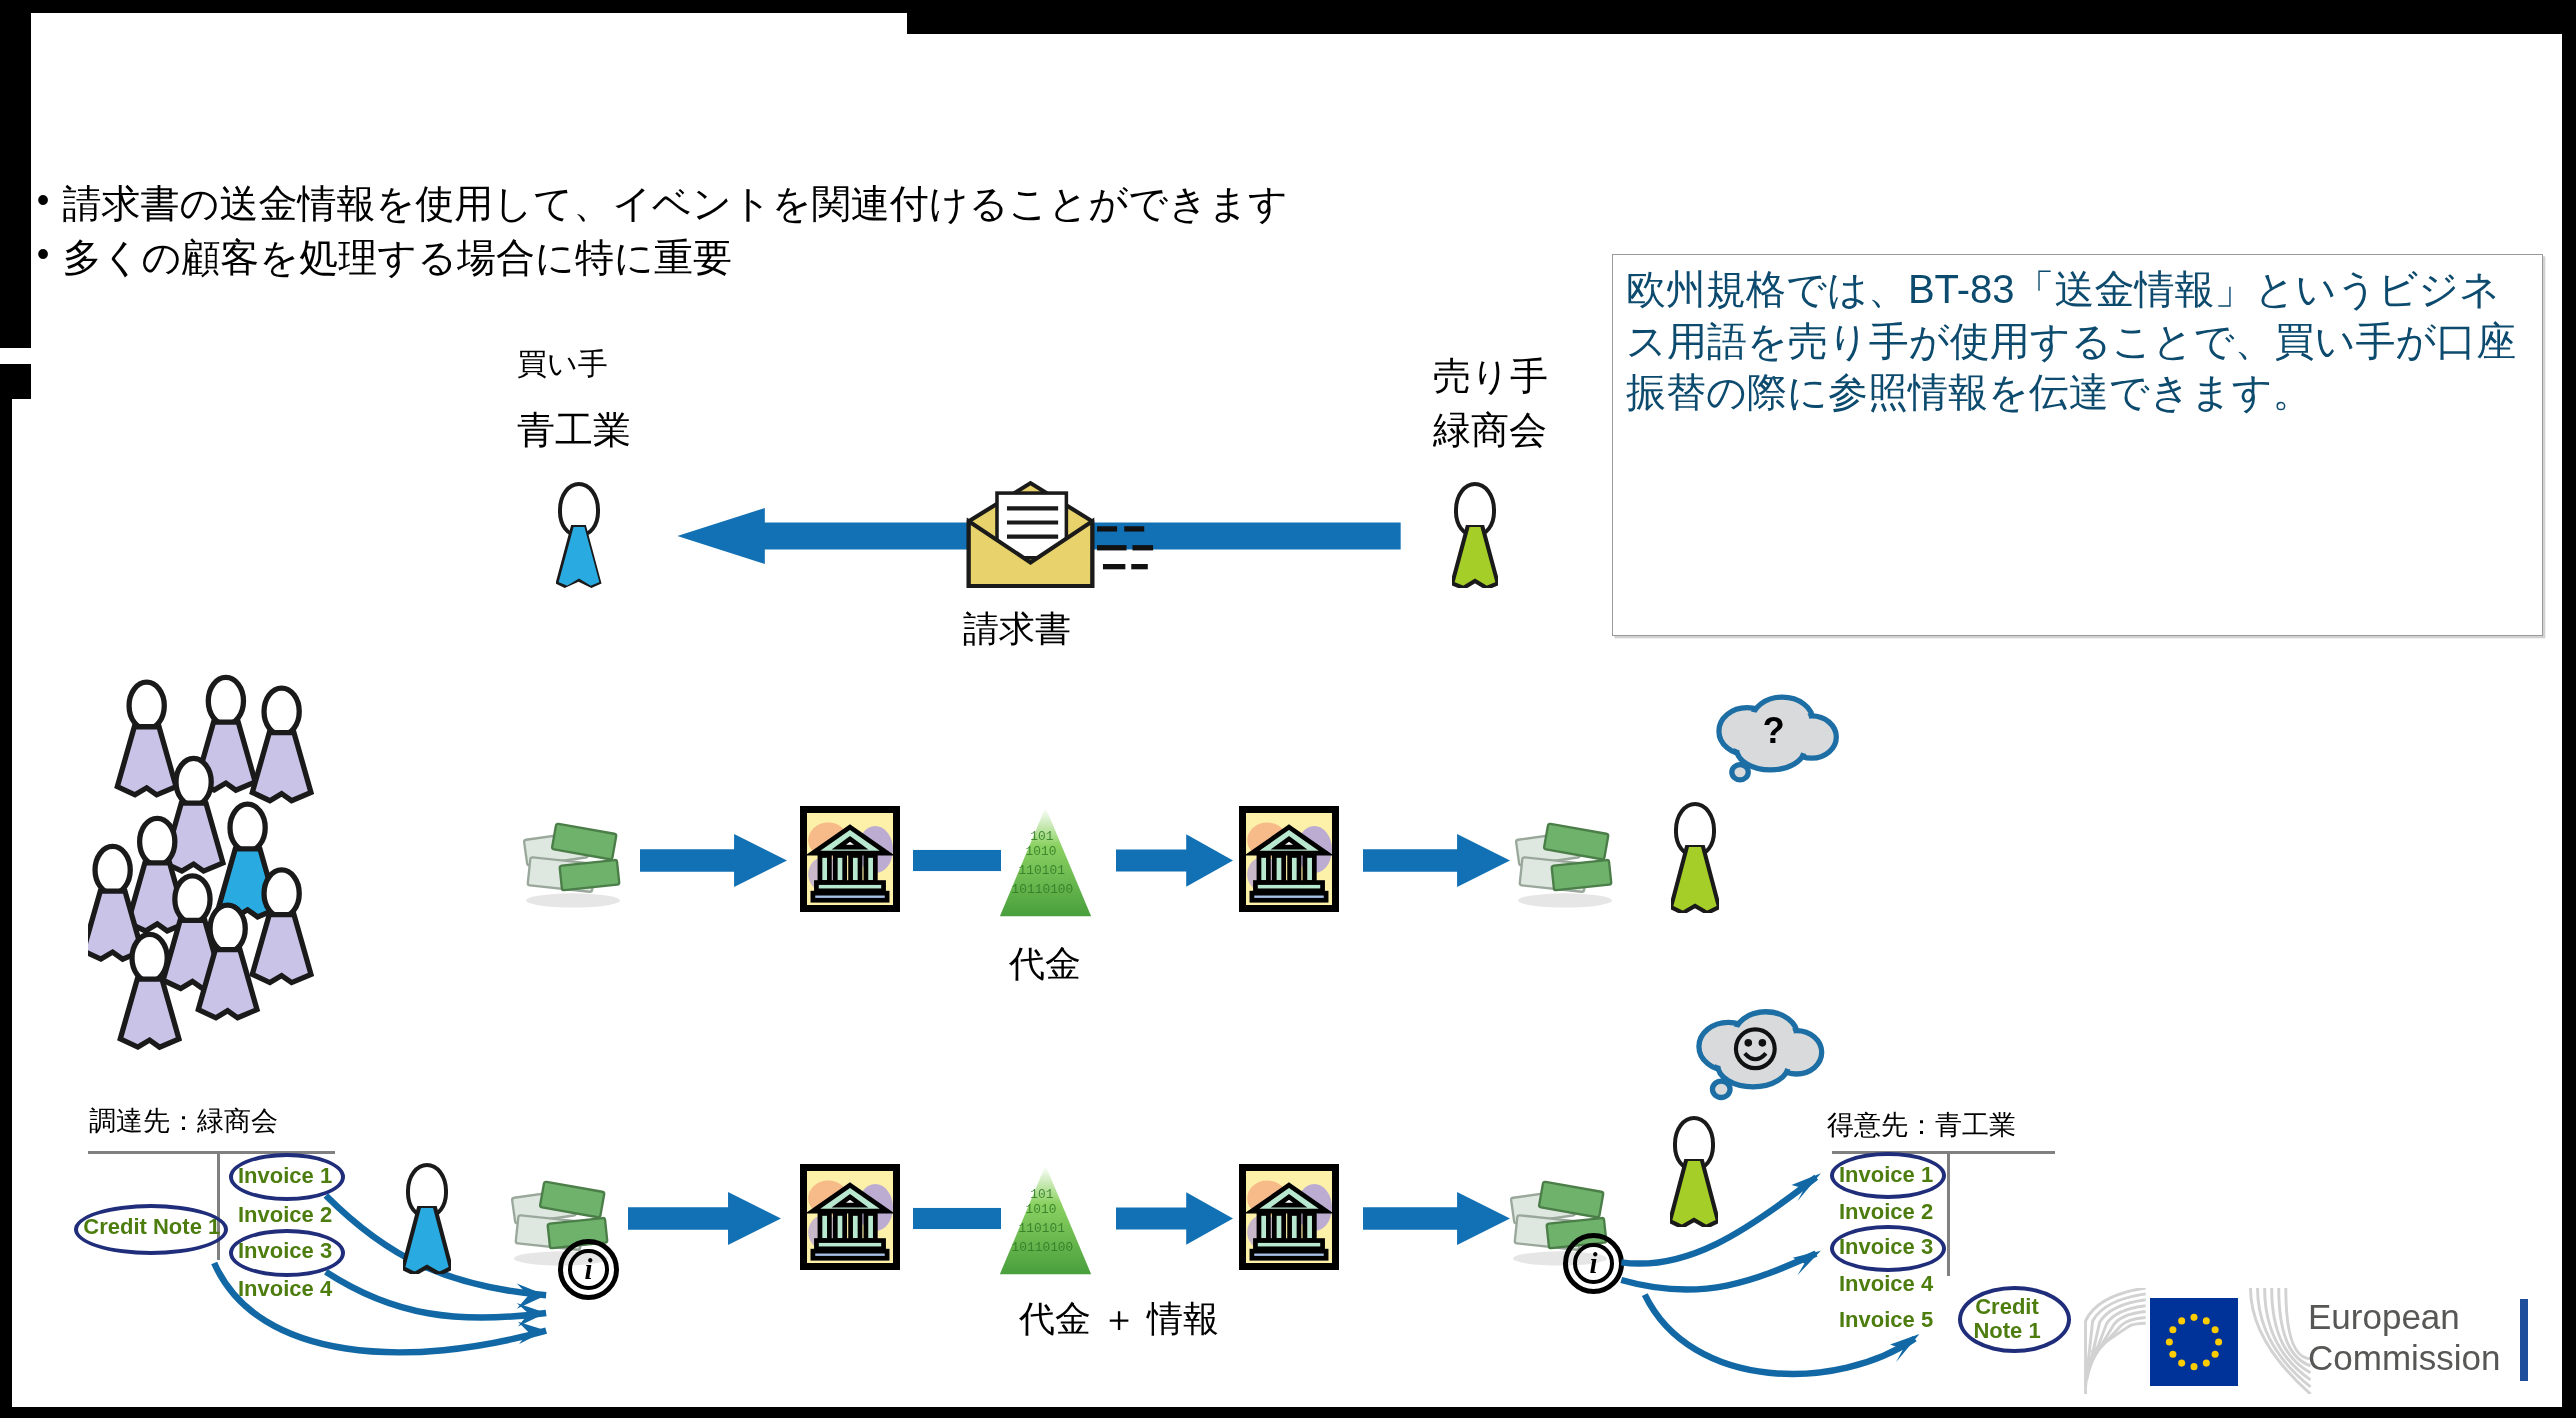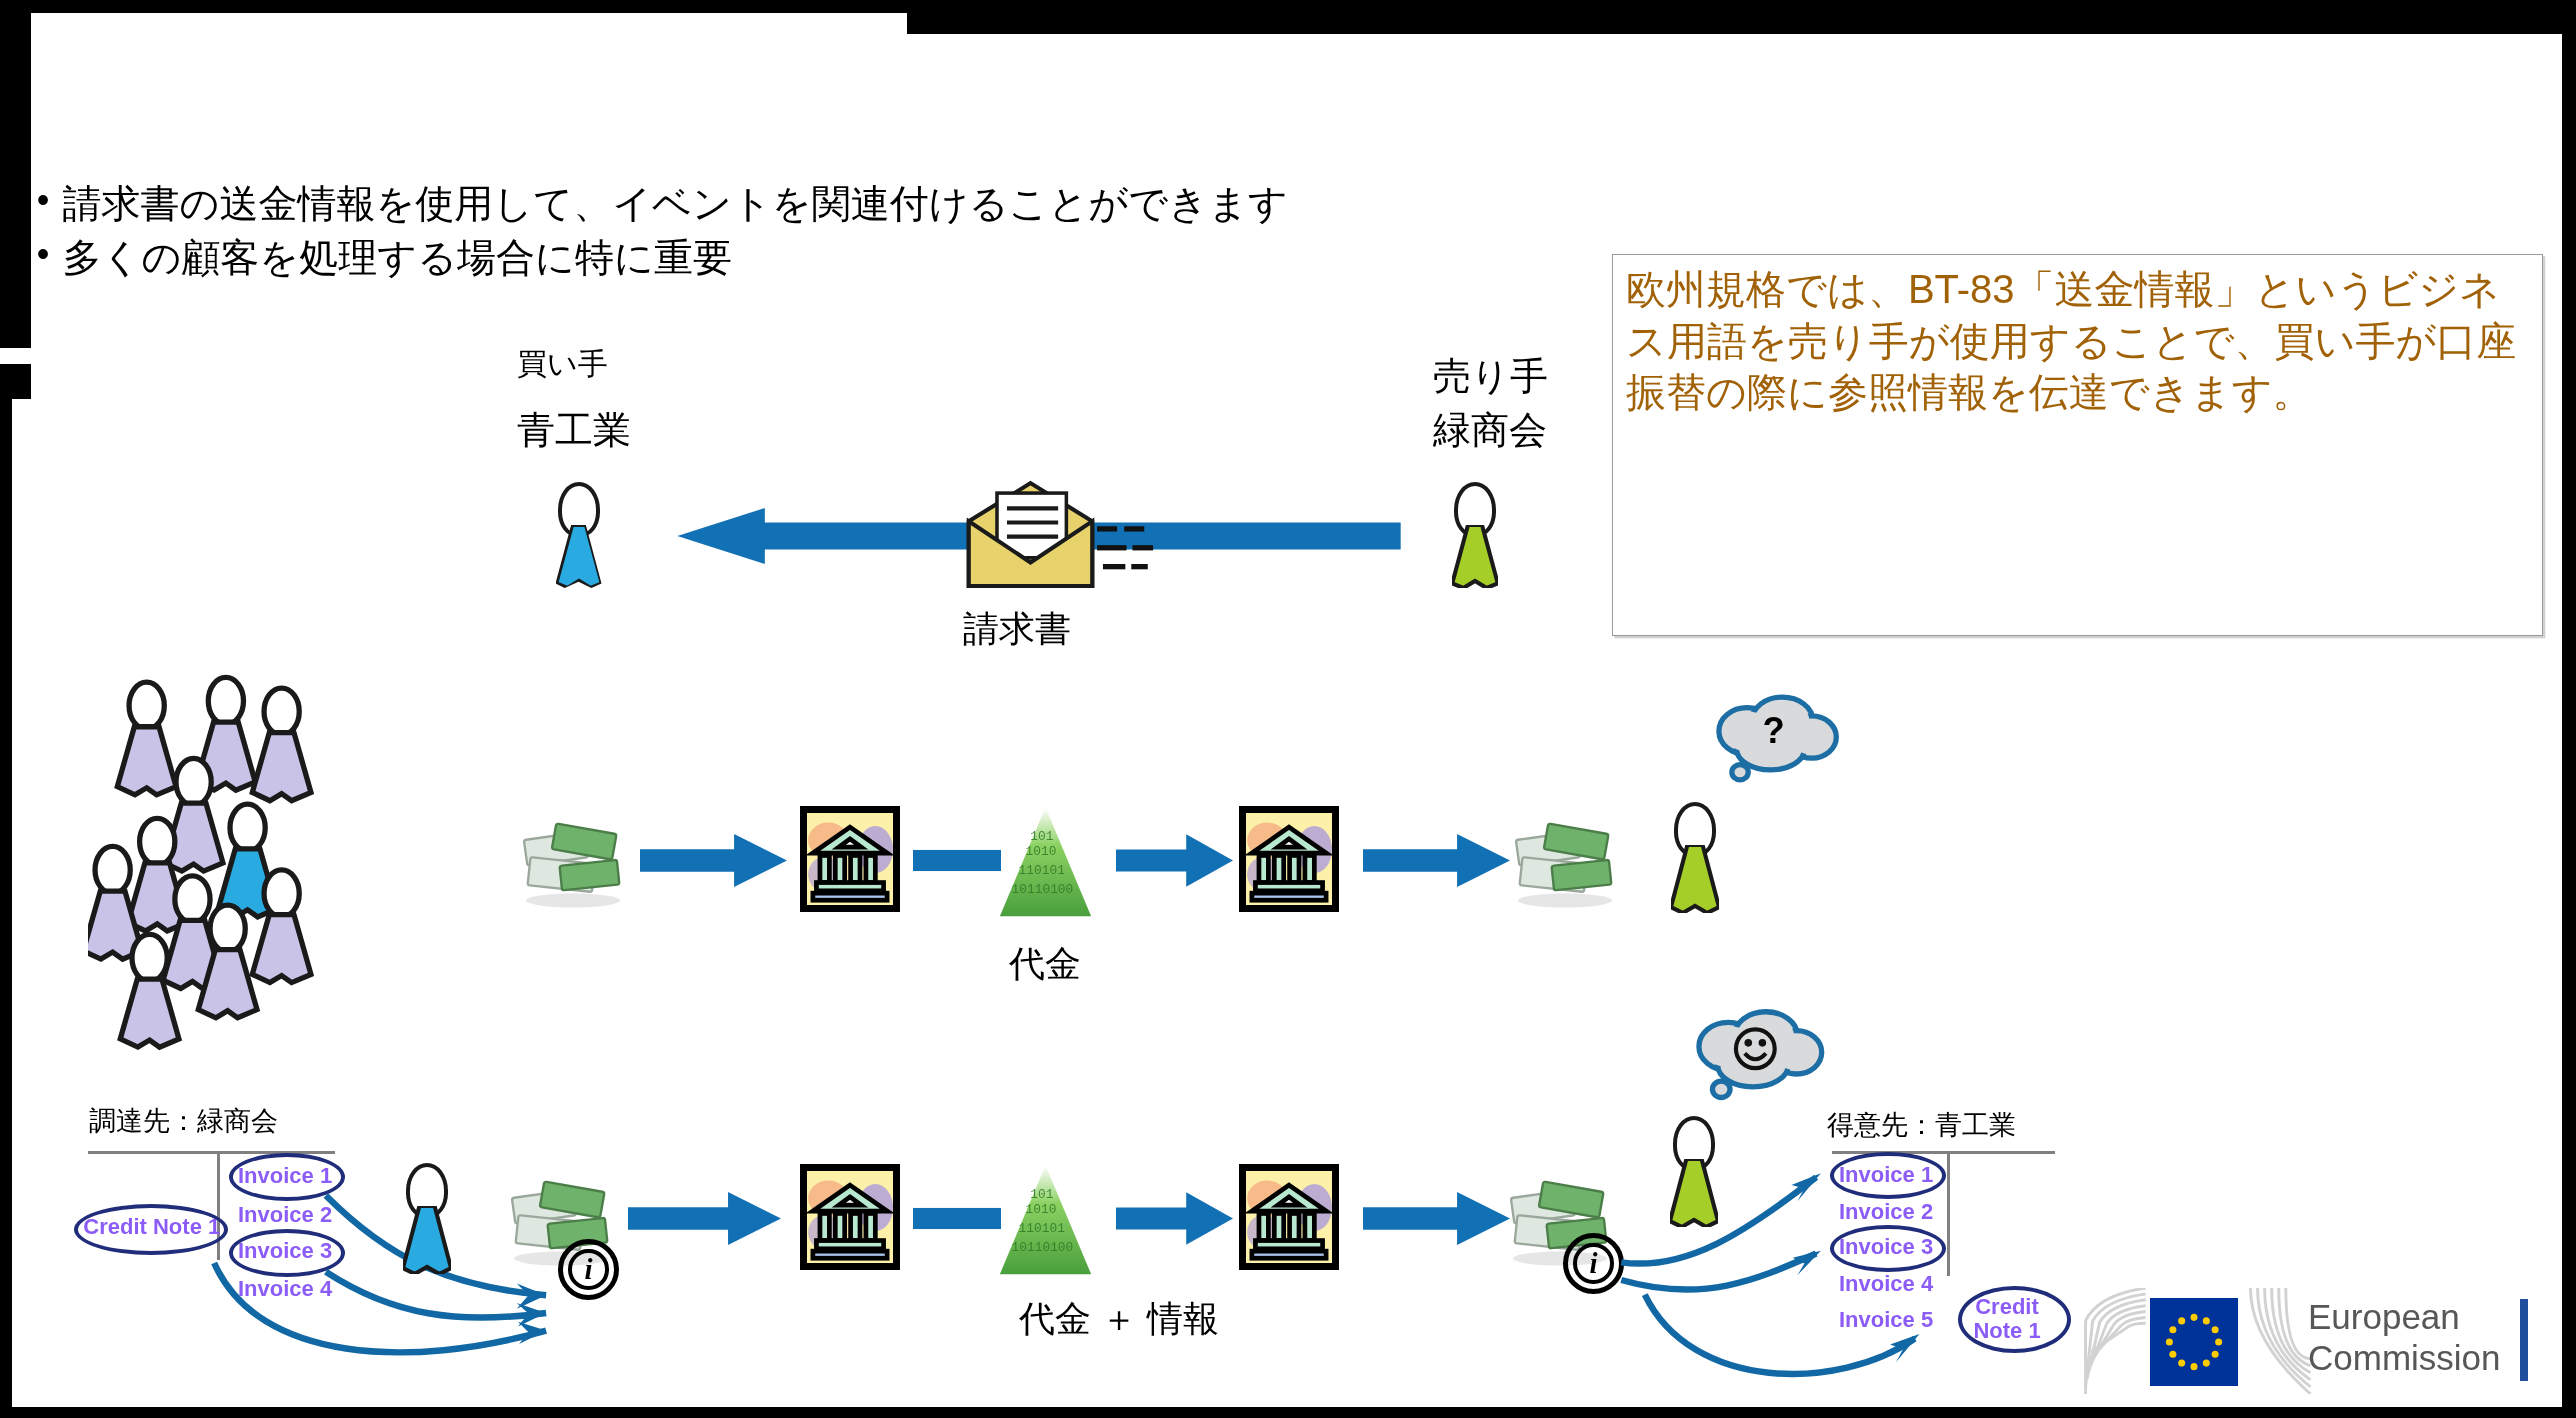--- a/index.html
+++ b/index.html
@@ -26,21 +26,21 @@
   
   #bullets{position:absolute;left:23.5px;top:182px;width:1645px;}
   .bullet{display:flex;align-items:flex-start;margin-bottom:10.6px;}
   .bdot{width:39px;flex:0 0 39px;font-size:36px;line-height:1;color:#000;text-align:center;}
   .btext{font-size:39px;line-height:1.12;color:#000;white-space:nowrap;}
 
   
   #callout{position:absolute;left:1612px;top:254px;width:931px;height:382px;
            background:#fff;border:1.8px solid #9a9a9a;box-shadow:2.3px 2.3px 0 rgba(0,0,0,.18);
            box-sizing:border-box;}
-  #callout-text{position:absolute;left:13px;top:9.4px;width:899px;font-size:40px;line-height:1.28;color:#a16207;}
+  #callout-text{position:absolute;left:13px;top:9.4px;width:899px;font-size:40px;line-height:1.28;color:#0c4a6e;}
 
   
   .abs{position:absolute;}
   .lbl{position:absolute;color:#000;white-space:nowrap;}
 
   
   .person{position:absolute;}
   .person .head{position:absolute;left:50%;transform:translateX(-50%);
      border:4.1px solid #1a1a1a;border-radius:50% 50% 45% 45%;background:#fff;}
   .person .body{position:absolute;left:50%;transform:translateX(-50%);}
@@ -61,21 +61,21 @@
   .infoicon{position:absolute;border-radius:50%;border:5.9px solid #000;background:transparent;
      display:flex;align-items:center;justify-content:center;font-style:italic;font-weight:bold;
      font-family:"Liberation Serif","DejaVu Serif",serif;color:#000;}
   .infoicon::before{content:"";position:absolute;left:5.3px;top:5.3px;right:5.3px;bottom:5.3px;
      border-radius:50%;border:4.1px solid #000;}
 
   
   .ledger{position:absolute;}
   .ledger .hrule{position:absolute;background:#808080;}
   .ledger .vrule{position:absolute;background:#808080;}
-  .litem{position:absolute;font-size:22px;font-weight:bold;color:#8b5cf6;white-space:nowrap;}
+  .litem{position:absolute;font-size:22px;font-weight:bold;color:#4d7c0f;white-space:nowrap;}
   .circled{position:absolute;border:4.1px solid #1f2d7a;border-radius:50%;}
 
   
   .caption{position:absolute;font-size:36px;color:#000;white-space:nowrap;}
   .caption-sm{position:absolute;font-size:27px;color:#000;white-space:nowrap;}
 
   
   #eulogo{position:absolute;left:2082px;top:1283px;width:464px;height:117px;}
   #euflag{position:absolute;left:68px;top:14.7px;width:88px;height:88px;background:#003399;}
   #eutext{position:absolute;left:226px;top:13px;font-size:35px;line-height:1.18;color:#575756;

